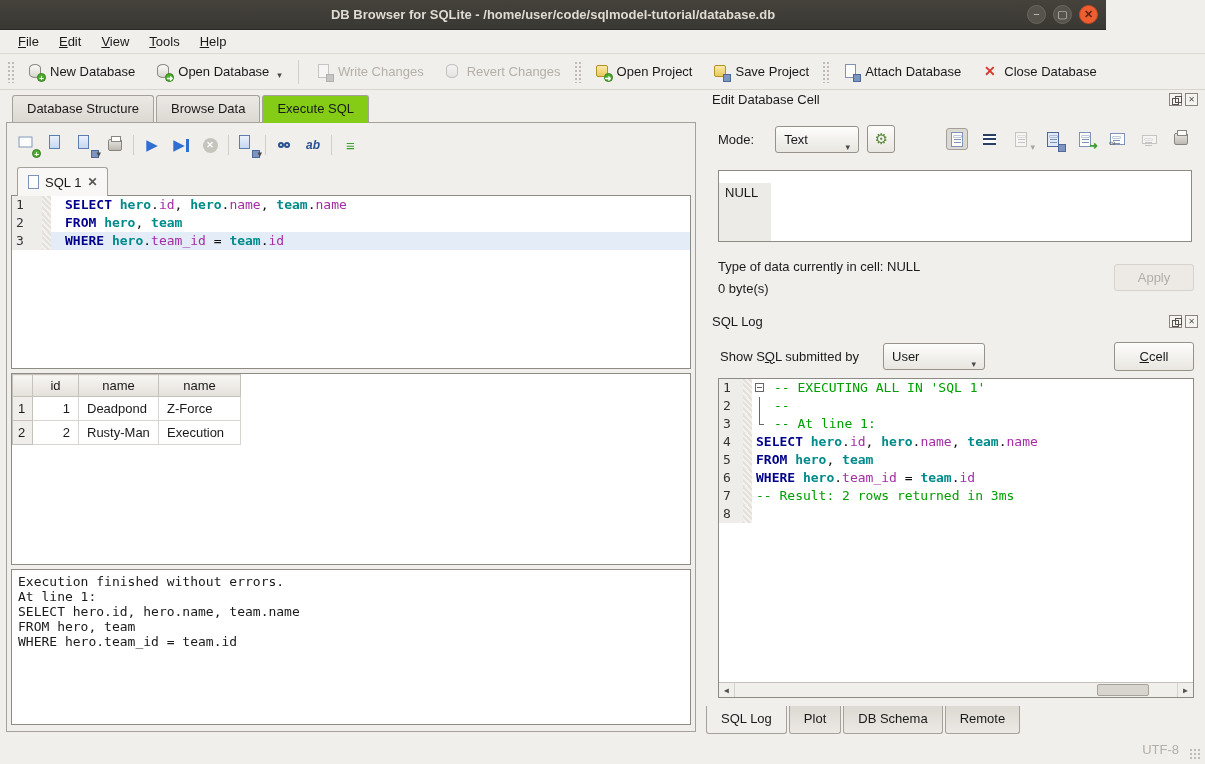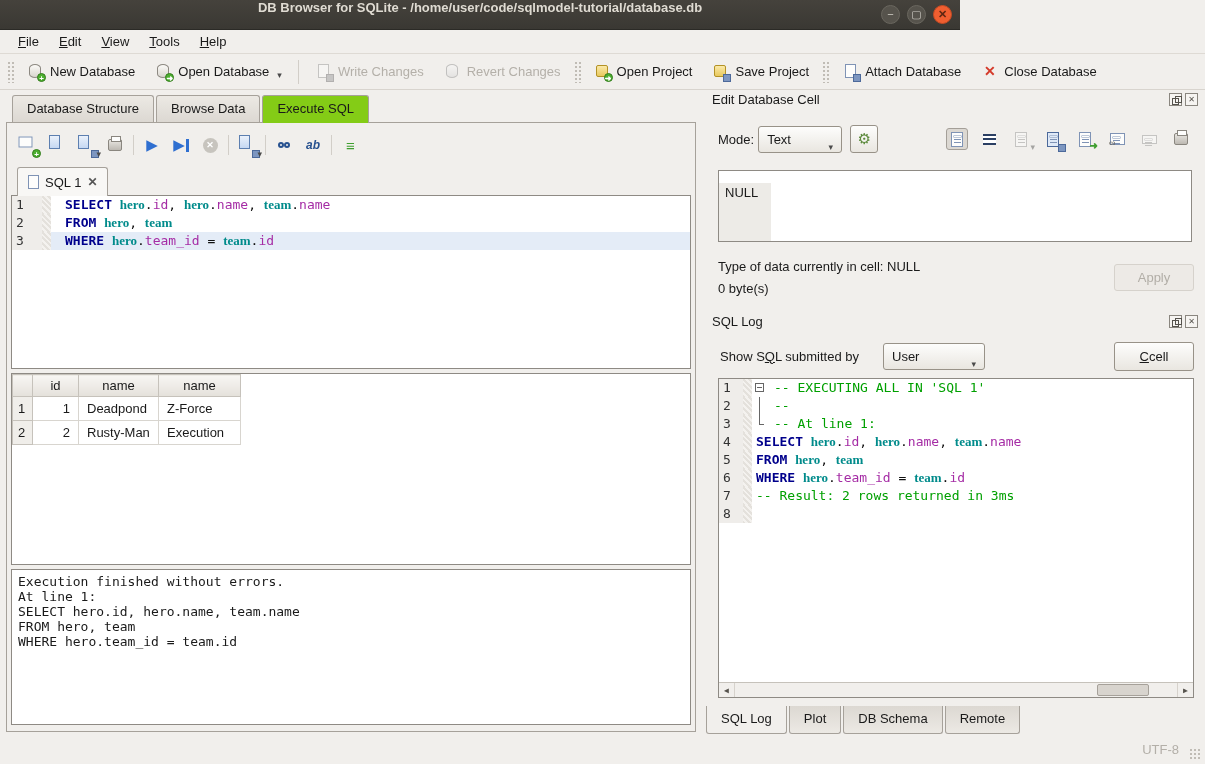--- a/index.html
+++ b/index.html
@@ -2,23 +2,23 @@
 <html><head>
 <meta charset="utf-8">
 <style>
   * { margin:0; padding:0; box-sizing:border-box; }
   html,body { width:1205px; height:764px; overflow:hidden; }
   body { font-family:"Liberation Sans", sans-serif; font-size:13px; color:#1a1a1a;
          background:#f1efec; position:relative; }
   .mono { font-family:"DejaVu Sans Mono", monospace; }
 
   
-  #titlebar { position:absolute; left:0; top:0; width:960px; height:30px;
+  #titlebar { position:absolute; left:0; top:0; width:1106px; height:30px;
     background:linear-gradient(#45423c,#3a3833); border-bottom:1px solid #2b2a26;
-    display:flex; justify-content:center; }
+    display:flex; align-items:center; justify-content:center; }
   #titlebar .title { color:#dfdbd2; font-weight:bold; font-size:13px; }
   .win-controls { position:absolute; right:8px; top:5px; display:flex; gap:7px; }
   .win-btn { width:19px; height:19px; border-radius:50%; background:#56534c;
     border:1px solid #6a675f; color:#cfccc4; font-size:11px; line-height:17px;
     text-align:center; }
   .win-btn.close { background:#ef5e30; border-color:#c64b24; color:#5e2612; font-weight:bold; }
 
   
   #menubar { position:absolute; left:0; top:30px; width:1205px; height:24px;
     background:#f1efec; border-bottom:1px solid #dedad4; display:flex; align-items:center; padding-left:8px; }
@@ -80,21 +80,21 @@
 
   
   #editor { position:absolute; left:4px; top:72px; width:680px; height:174px;
     background:#fff; border:1px solid #8e8a84; }
   .ed-line { display:flex; height:18px; line-height:18px; font-size:13px; }
   .gutter { width:30px; background:#efedea; color:#333; padding-left:4px; flex:none; }
   .hatch { width:9px; flex:none; background:repeating-linear-gradient(45deg,#e4e1dc 0 2px,#f4f2ef 2px 4px); }
   .code { padding-left:14px; white-space:pre; flex:1; }
   .ed-line.hl .code { background:#e4ecf7; }
   .tok-kw { color:#00008c; font-weight:bold; }
-  .tok-tbl { color:#008b8b; font-weight:bold;font-family:Liberation Serif, serif; }
+  .tok-tbl { color:#008b8b; font-weight:bold; }
   .tok-fld { color:#a52ca5; }
   .tok-pln { color:#111; }
   .tok-cmt { color:#00a000; }
 
   
   #results { position:absolute; left:4px; top:250px; width:680px; height:192px;
     background:#fff; border:1px solid #8e8a84; overflow:hidden; }
   table.res { border-collapse:collapse; font-size:13px; }
   table.res th { background:linear-gradient(#f8f6f3,#e4e1db); border:1px solid #c6c2bb;
     font-weight:normal; padding:2px 8px; height:22px; }
@@ -372,21 +372,21 @@
 <div class="panel-hdr" style="left:712px; top:92px; width:486px;">
   <span>Edit Database Cell</span>
   <div class="dock-icons" style="margin-left:auto">
     <div class="dock-btn float"></div>
     <div class="dock-btn">✕</div>
   </div>
 </div>
 
 <div id="mode-row">
   <span>Mode:</span>
-  <div class="qt-select" style="width:84px; margin-left:4px">
+  <div class="qt-select" style="width:84px; margin-left:21px">
     <span>Text</span>
     <span class="caret">▾</span>
   </div>
   <div class="qt-btn" style="width:28px;height:28px;margin-left:8px;color:#5c8a3c;font-size:15px">
     <span>⚙</span>
   </div>
   <div id="cell-icons">
     <span class="mi pressed">
         <span class="mdoc"></span>
       </span>

